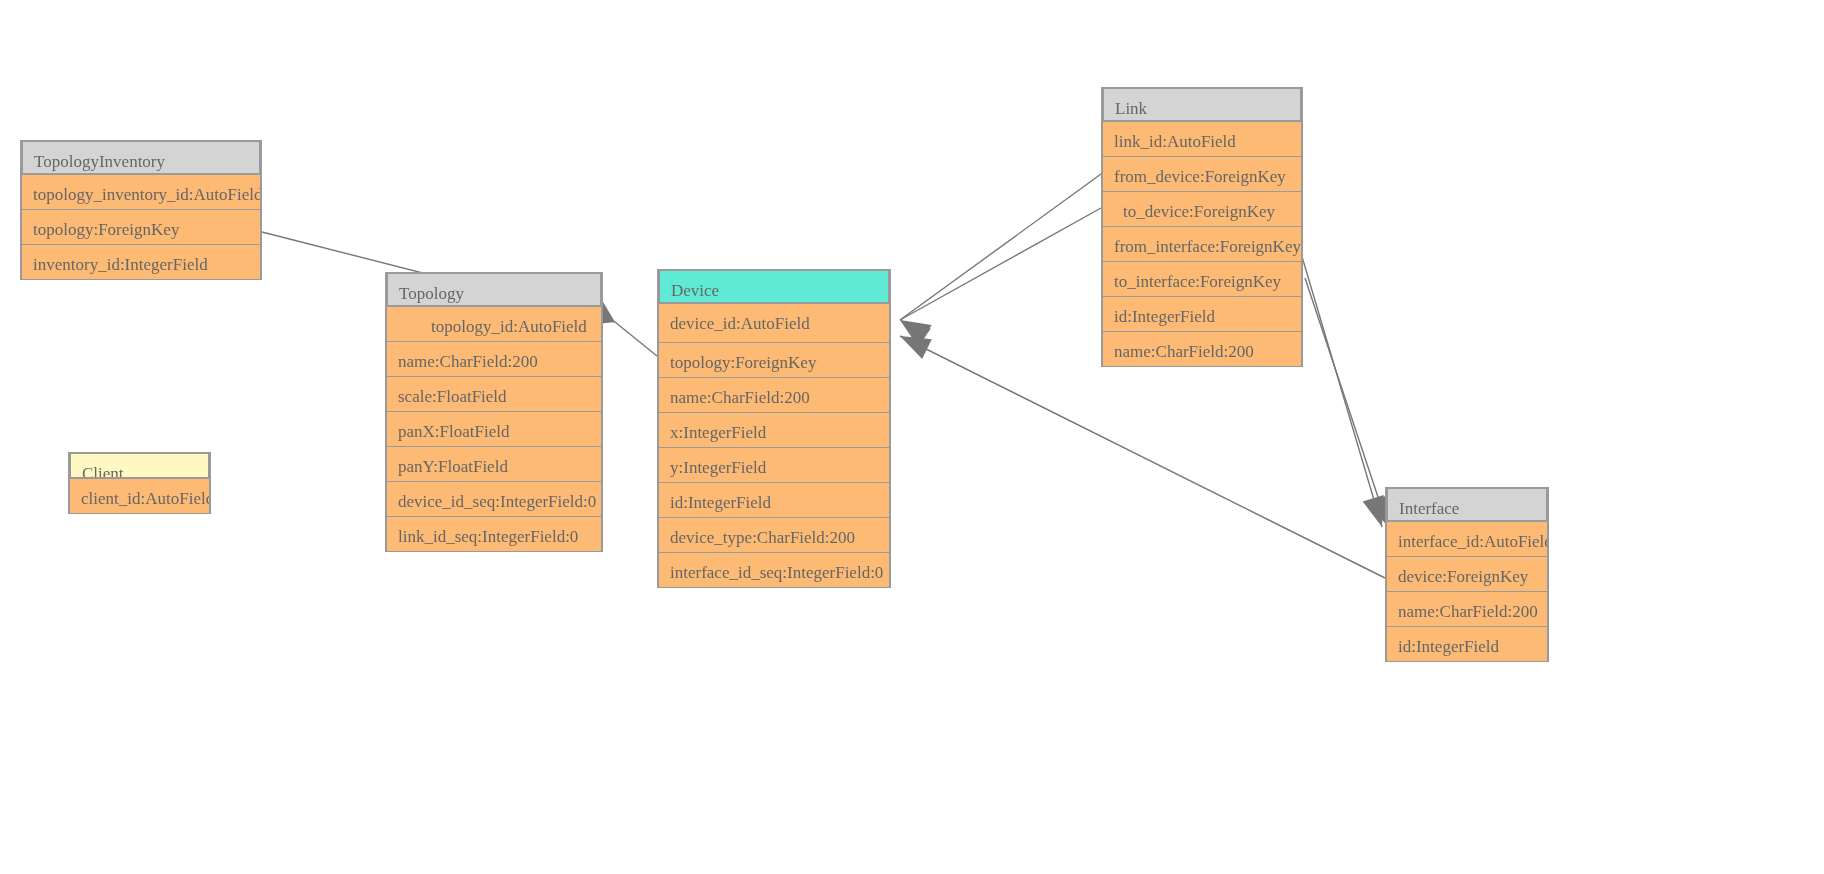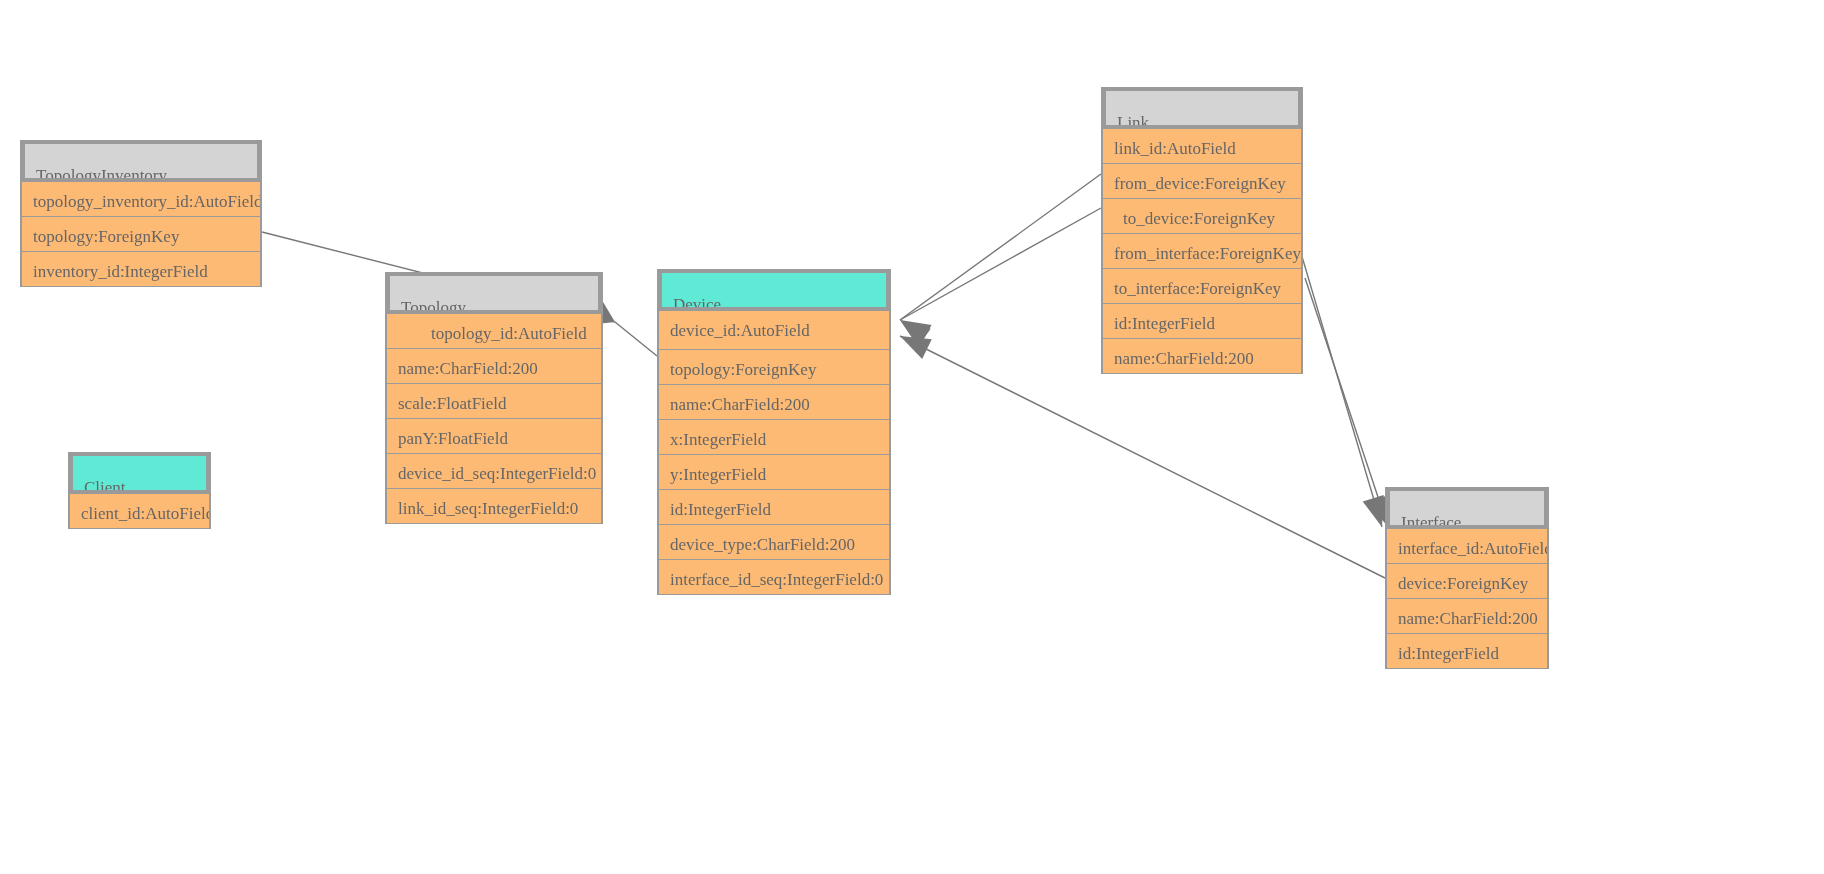--- a/index.html
+++ b/index.html
@@ -27,25 +27,25 @@
     position: absolute;
     box-sizing: border-box;
     background: #ffffff;
     border: 1px solid #9a9a9a;
     border-top: none;
     border-bottom: none;
   }
   .entity-header {
     box-sizing: border-box;
     background: #d4d4d4;
-    border: 4px solid #be185d;
+    border: 2px solid #be185d;
     color: #666666;
     font-size: 17px;
     line-height: 1;
-    padding: 23px 0 11px 11px;
+    padding: 11px 0 11px 11px;
     white-space: nowrap;
     overflow: hidden;
   }
   .entity-row {
     box-sizing: border-box;
     border: 1px solid #9a9a9a;
     border-top: none;
     color: #666666;
     font-size: 17px;
     line-height: 1;
@@ -85,28 +85,29 @@
   </svg>
 
   <div id="entities">
       <div class="entity" style="left: 20px; top: 140px; width: 242px;">
         <div class="entity-header" style="height: 35px; background: rgb(212, 212, 212); border-color: rgb(154, 154, 154); color: rgb(102, 102, 102);">TopologyInventory</div>
         <div class="entity-row" style="height: 35px; border-color: rgb(154, 154, 154); color: rgb(102, 102, 102);">topology_inventory_id:AutoField</div>
         <div class="entity-row" style="height: 35px; border-color: rgb(154, 154, 154); color: rgb(102, 102, 102);">topology:ForeignKey</div>
         <div class="entity-row" style="height: 35px; border-color: rgb(154, 154, 154); color: rgb(102, 102, 102);">inventory_id:IntegerField</div>
       </div>
       <div class="entity" style="left: 68px; top: 452px; width: 143px;">
-        <div class="entity-header" style="height: 35px; background: #5eead4; border-color: rgb(154, 154, 154); color: rgb(102, 102, 102);">Client</div>
+        <div class="entity-header" style="height: 27px; background: #fef9c3; border-color: rgb(154, 154, 154); color: rgb(102, 102, 102);">Client</div>
         <div class="entity-row" style="height: 35px; border-color: rgb(154, 154, 154); color: rgb(102, 102, 102);">client_id:AutoField</div>
       </div>
       <div class="entity" style="left: 385px; top: 272px; width: 218px;">
         <div class="entity-header" style="height: 35px; background: rgb(212, 212, 212); border-color: rgb(154, 154, 154); color: rgb(102, 102, 102);">Topology</div>
         <div class="entity-row" style="height: 35px; border-color: rgb(154, 154, 154); color: rgb(102, 102, 102); padding-left: 44px;">topology_id:AutoField</div>
         <div class="entity-row" style="height: 35px; border-color: rgb(154, 154, 154); color: rgb(102, 102, 102);">name:CharField:200</div>
         <div class="entity-row" style="height: 35px; border-color: rgb(154, 154, 154); color: rgb(102, 102, 102);">scale:FloatField</div>
+        <div class="entity-row" style="height: 35px; border-color: rgb(154, 154, 154); color: rgb(102, 102, 102);">panX:FloatField</div>
         <div class="entity-row" style="height: 35px; border-color: rgb(154, 154, 154); color: rgb(102, 102, 102);">panY:FloatField</div>
         <div class="entity-row" style="height: 35px; border-color: rgb(154, 154, 154); color: rgb(102, 102, 102);">device_id_seq:IntegerField:0</div>
         <div class="entity-row" style="height: 35px; border-color: rgb(154, 154, 154); color: rgb(102, 102, 102);">link_id_seq:IntegerField:0</div>
       </div>
       <div class="entity" style="left: 657px; top: 269px; width: 234px;">
         <div class="entity-header" style="height: 35px; background: #5eead4; border-color: rgb(154, 154, 154); color: rgb(102, 102, 102);">Device</div>
         <div class="entity-row" style="height: 39px; border-color: rgb(154, 154, 154); color: rgb(102, 102, 102);">device_id:AutoField</div>
         <div class="entity-row" style="height: 35px; border-color: rgb(154, 154, 154); color: rgb(102, 102, 102);">topology:ForeignKey</div>
         <div class="entity-row" style="height: 35px; border-color: rgb(154, 154, 154); color: rgb(102, 102, 102);">name:CharField:200</div>
         <div class="entity-row" style="height: 35px; border-color: rgb(154, 154, 154); color: rgb(102, 102, 102);">x:IntegerField</div>

